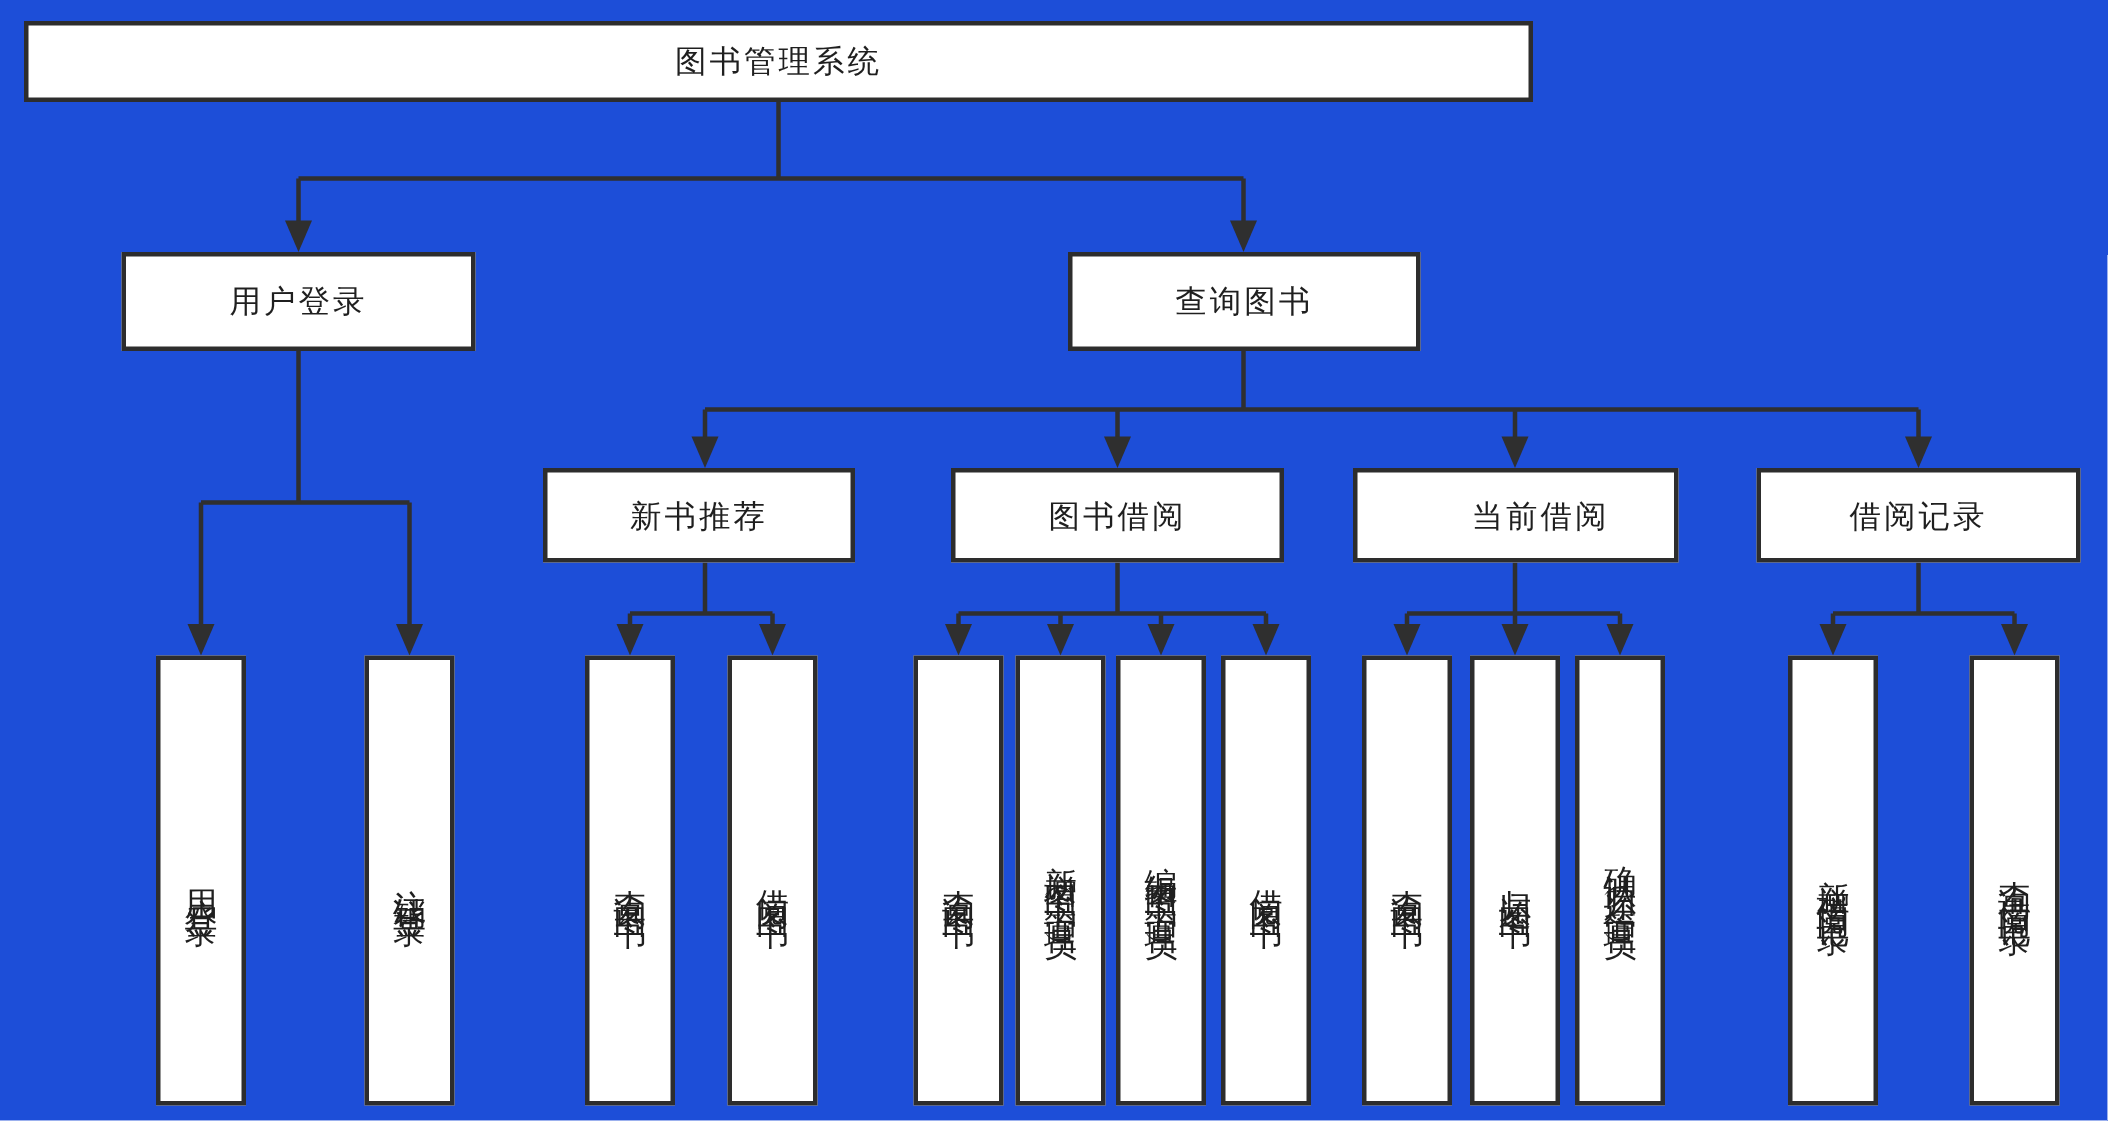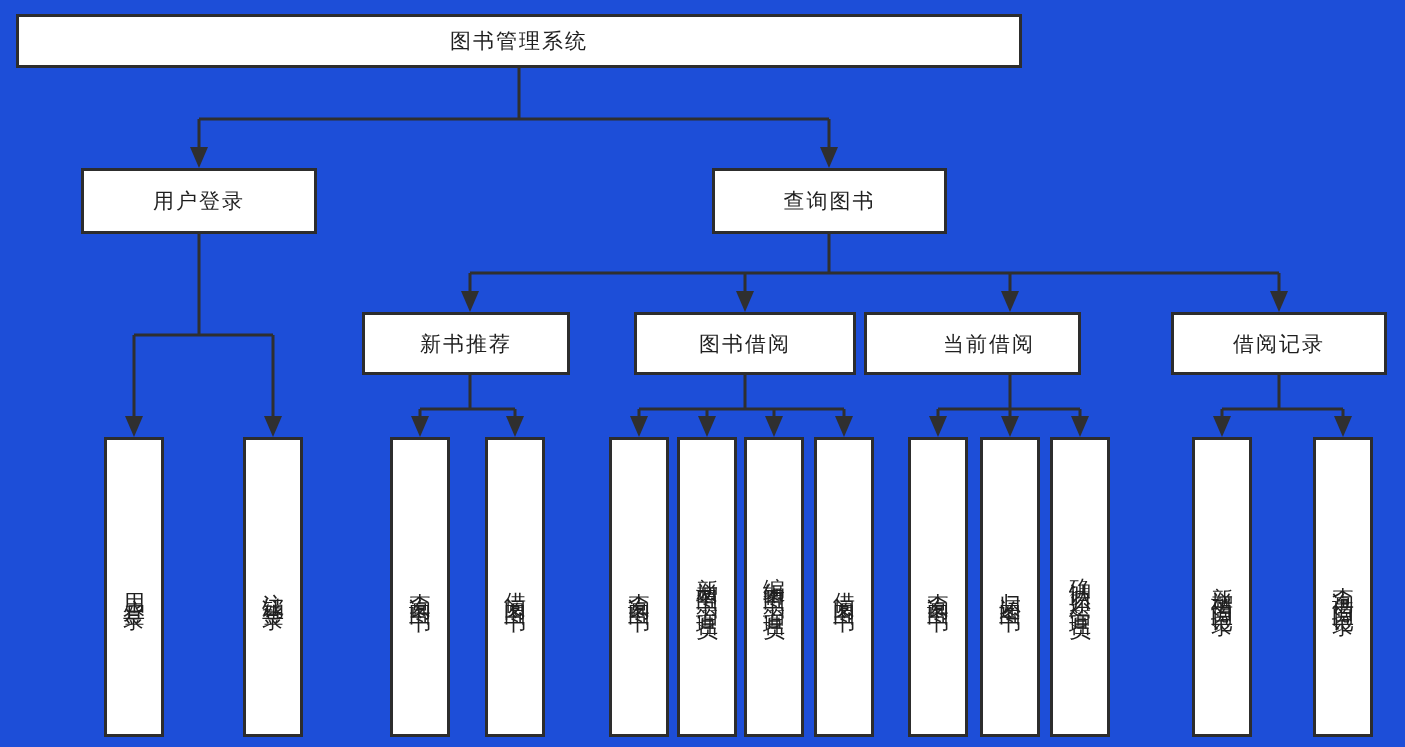--- a/index.html
+++ b/index.html
@@ -100,21 +100,21 @@
   <div class="node h-label" style="left:712px; top:168px; width:235px; height:66px;">
     <span>查询图书</span>
   </div>
 
   <div class="node h-label" style="left:362px; top:312px; width:208px; height:63px;">
     <span>新书推荐</span>
   </div>
   <div class="node h-label" style="left:634px; top:312px; width:222px; height:63px;">
     <span>图书借阅</span>
   </div>
-  <div class="node h-label" style="left:864px; top:312px; width:217px; height:63px;padding-left:33px;">
+  <div class="node h-label" style="left:902px; top:312px; width:217px; height:63px;padding-left:33px;">
     <span>当前借阅</span>
   </div>
   <div class="node h-label" style="left:1171px; top:312px; width:216px; height:63px;font-family:Liberation Serif, serif;">
     <span>借阅记录</span>
   </div>
 
   <div class="node leaf" style="left:104px;">
     <span class="v-text">用户登录</span>
   </div>
   <div class="node leaf" style="left:243px;">

